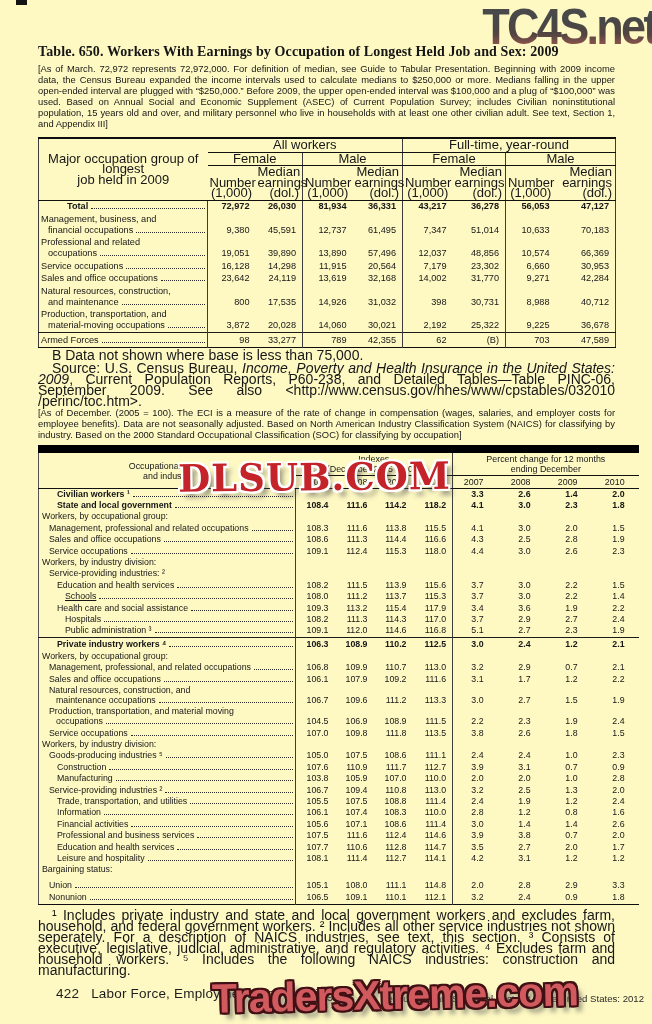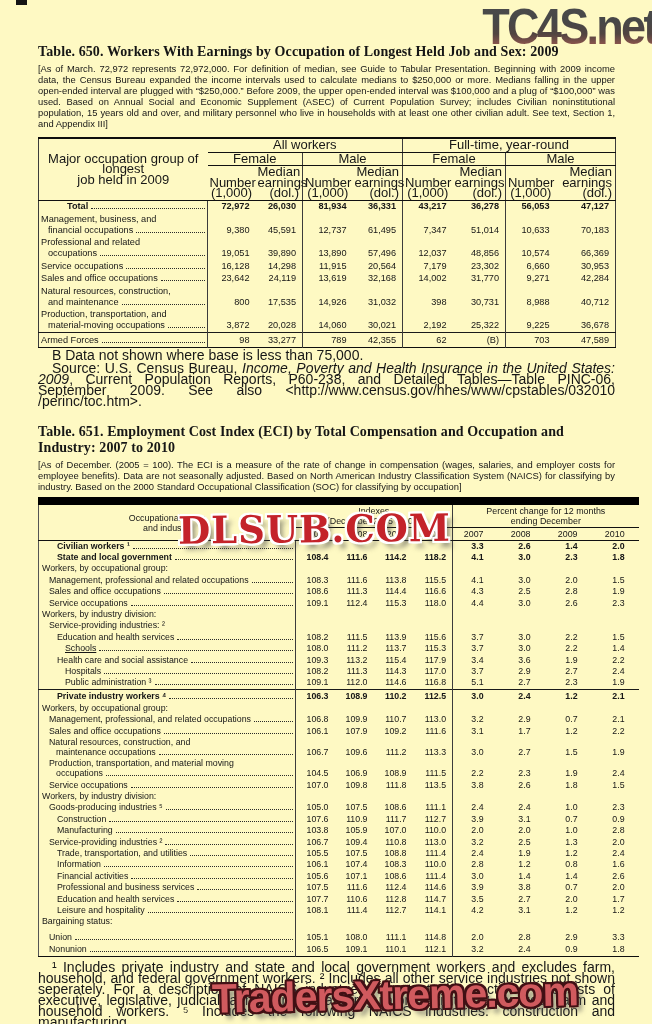--- a/index.html
+++ b/index.html
@@ -287,21 +287,20 @@
             <td class="num grp-end">(B)</td>
             <td class="num ">703</td>
             <td class="num ">47,589</td>
           </tr>
         </tbody>
     </table>
 
     <p class="foot">B Data not shown where base is less than 75,000.</p>
     <p class="foot src"><span>Source: U.S. Census Bureau, </span><em>Income, Poverty and Health Insurance in the United States: 2009</em><span>, Current Population Reports, P60-238, and Detailed Tables—Table PINC-06, September 2009. See also &lt;http://www.census.gov/hhes/www/cpstables/032010 /perinc/toc.htm&gt;.</span></p>
 
-    <h1 class="tbl-title" style="margin-top:17px">Table. 651. Employment Cost Index (ECI) by Total Compensation and Occupation and Industry: 2007 to 2010</h1>
     <p class="note" style="margin-bottom:5px">[As of December. (2005 = 100). The ECI is a measure of the rate of change in compensation (wages, salaries, and employer costs for employee benefits). Data are not seasonally adjusted. Based on North American Industry Classification System (NAICS) for classifying by industry. Based on the 2000 Standard Occupational Classification (SOC) for classifying by occupation]</p>
 
     <div class="t651wrap">
       <div class="wm-mid">DLSUB.COM</div>
       <table class="t651">
         <colgroup>
           <col style="width:257px">
             <col style="width:39px">
             <col style="width:39px">
           <col style="width:39px">

